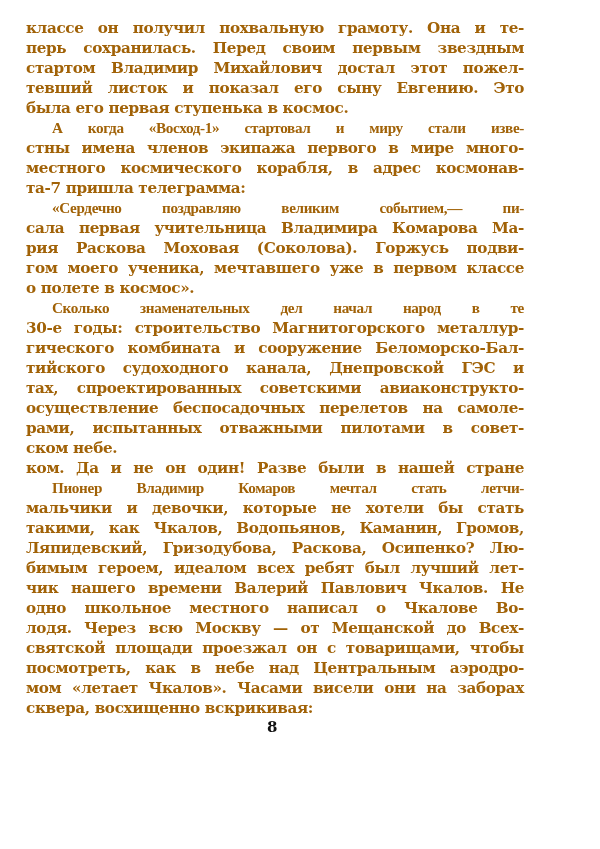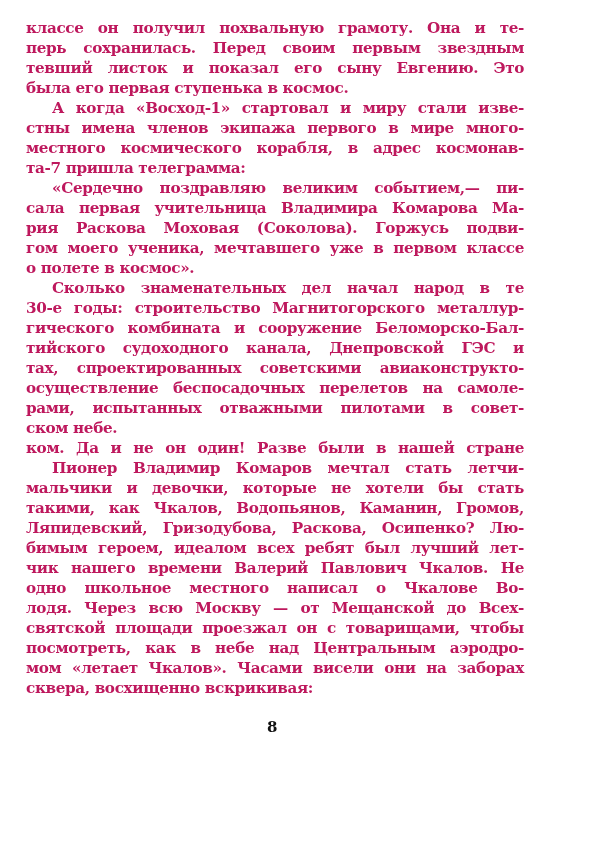--- a/index.html
+++ b/index.html
@@ -19,51 +19,53 @@
     top: 18px;
     width: 498px;
   }
   .line {
     display: block;
     height: 20px;
     line-height: 20px;
     font-family: "DejaVu Serif", serif;
     font-weight: bold;
     font-size: 15.2px;
-    color: #be185d;
+    color: #a16207;
     text-align: justify;
     text-align-last: justify;
     white-space: nowrap;
     letter-spacing: -0.35px;
     word-spacing: 0px;
   }
   .line.last {
     text-align-last: left;
   }
   .line.indent {
     padding-left: 26px;
+    font-family: Liberation Serif, serif;
   }
   .page-number {
     position: absolute;
     left: 267px;
     top: 718px;
     font-family: "DejaVu Serif", serif;
     font-weight: bold;
     font-size: 15px;
     color: #111111;
   }
 </style>
 </head>
 <body>
 
 <div class="page">
 
   <div>
     <span class="line">классе он получил похвальную грамоту. Она и те-</span>
     <span class="line">перь сохранилась. Перед своим первым звездным</span>
+    <span class="line">стартом Владимир Михайлович достал этот пожел-</span>
     <span class="line">тевший листок и показал его сыну Евгению. Это</span>
     <span class="line last">была его первая ступенька в космос.</span>
   </div>
 
   <div>
     <span class="line indent">А когда «Восход-1» стартовал и миру стали изве-</span>
     <span class="line">стны имена членов экипажа первого в мире много-</span>
     <span class="line">местного космического корабля, в адрес космонав-</span>
     <span class="line last">та-7 пришла телеграмма:</span>
   </div>

